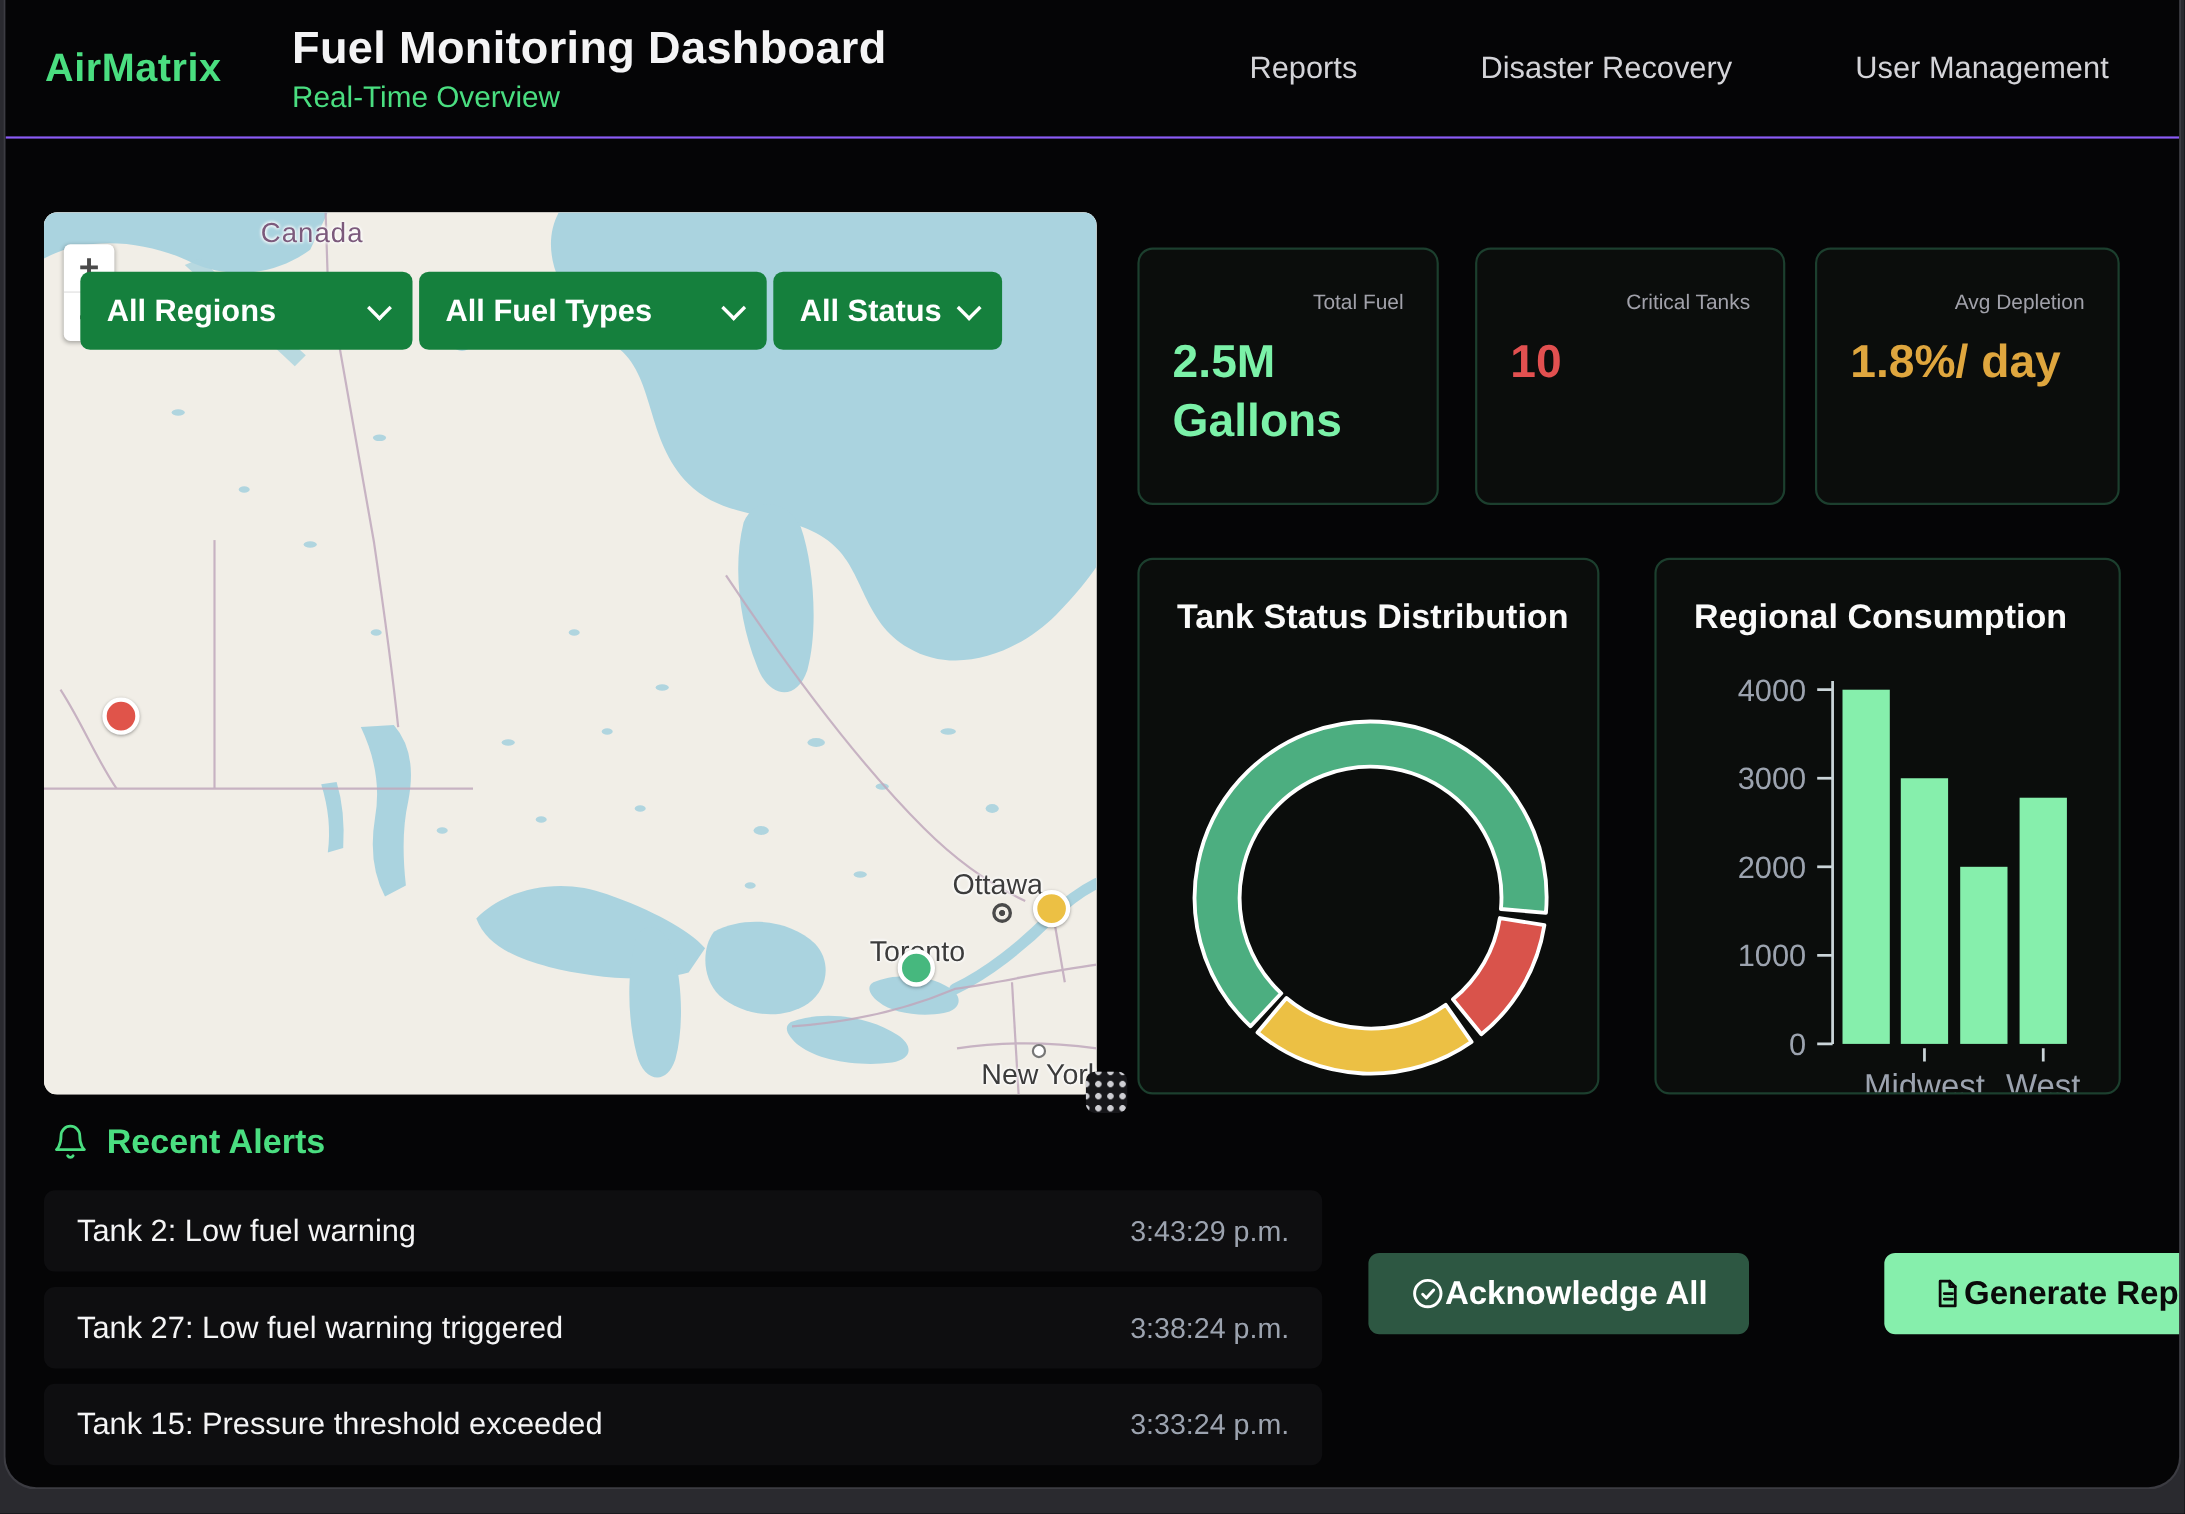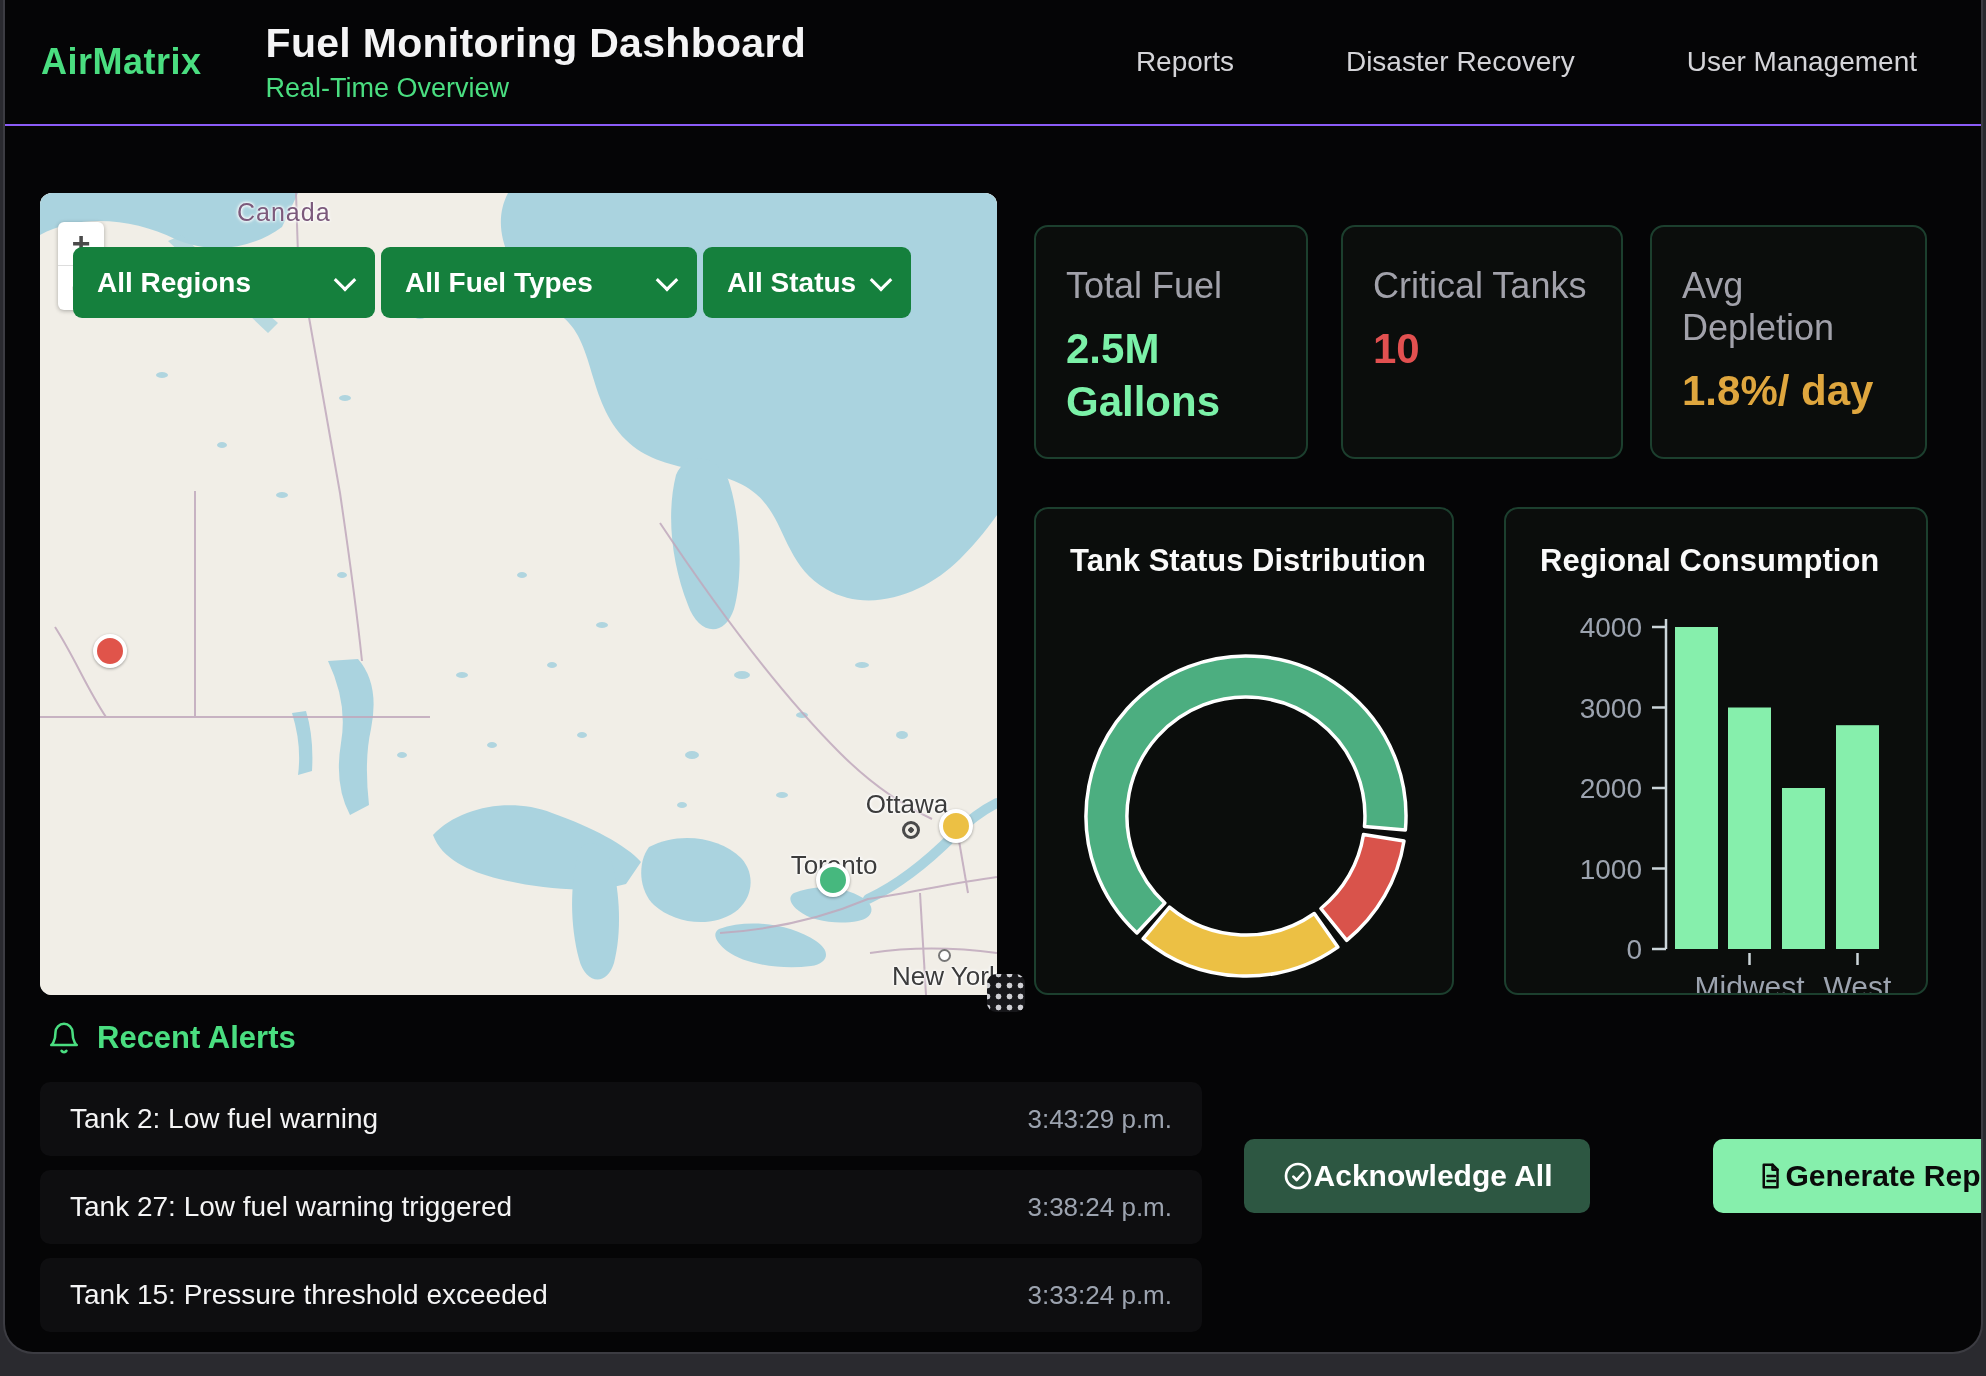--- a/index.html
+++ b/index.html
@@ -66,21 +66,21 @@
     background-size:11px 11px;background-position:6px 6px;background-repeat:repeat;
   }
   
   .stat-card{
     position:absolute;top:225px;width:274px;height:234px;box-sizing:border-box;
     background:#0b0d0c;border:2px solid #1c3f2e;border-radius:14px;padding:38px 30px;
   }
   .stat-card.c1{left:1029px;}
   .stat-card.c2{left:1336px;width:282px;}
   .stat-card.c3{left:1645px;width:277px;}
-  .stat-label{font-size:36px;color:#a1a1aa;}
+  .stat-label{font-size:19px;color:#a1a1aa;text-align:right;}
   .stat-value{font-size:42px;font-weight:bold;margin-top:16px;line-height:1.25;width:215px;word-wrap:break-word;}
   
   .panel{
     position:absolute;top:507px;height:488px;box-sizing:border-box;
     background:#0b0d0c;border:2px solid #1c3f2e;border-radius:14px;overflow:hidden;
   }
   .panel.donut{left:1029px;width:420px;}
   .panel.bars{left:1499px;width:424px;}
   .panel-title{position:absolute;left:34px;top:34px;font-size:31px;font-weight:bold;color:#fafafa;}
   .panel svg{position:absolute;left:0;top:0;font-family:inherit;}

